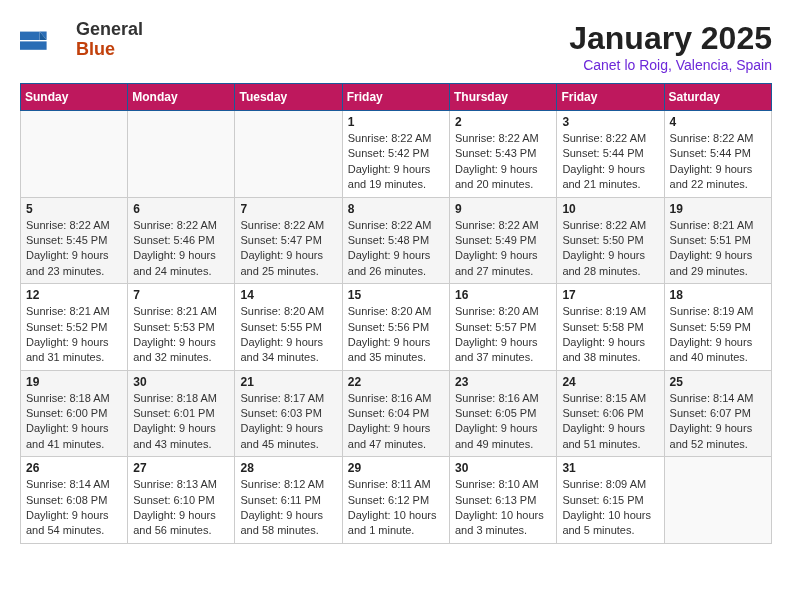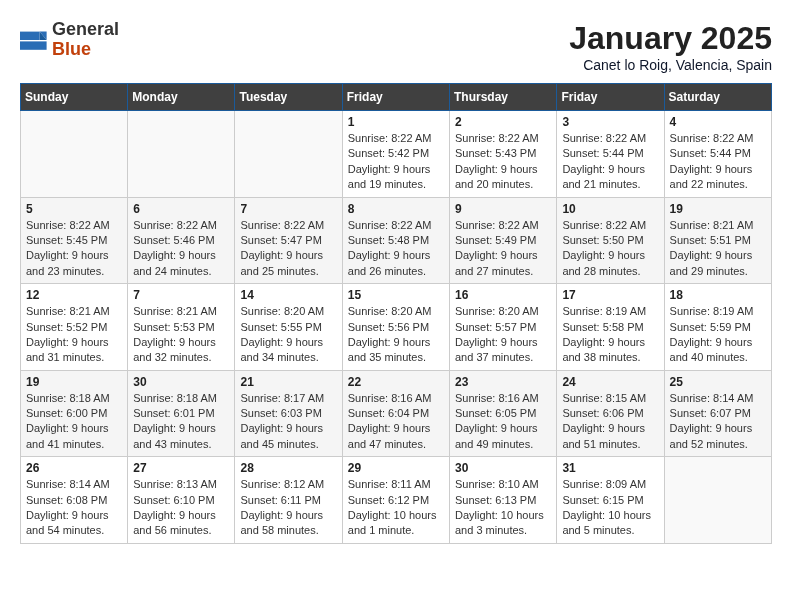--- a/index.html
+++ b/index.html
@@ -17,47 +17,48 @@
       margin-bottom: 10px;
     }
     .logo {
       display: flex;
       align-items: center;
     }
     .logo-text {
       font-size: 18px;
       font-weight: bold;
       line-height: 1.1;
+      margin-left: 24px;
     }
     .logo-general { color: #333; }
     .logo-blue { color: #c2410c; }
     .logo-icon {
       width: 28px;
       height: 28px;
       margin-right: 4px;
     }
     .title-block {
       text-align: right;
     }
     .calendar-title {
       font-size: 32px;
       font-weight: bold;
       color: #222;
     }
     .calendar-subtitle {
       font-size: 14px;
-      color: #0f172a;
+      color: #6d28d9;
     }
     .calendar {
       width: 100%;
       border-collapse: collapse;
       border: 1px solid #bbb;
     }
     .calendar th {
-      background: #404040;
+      background: #be185d;
       color: #fff;
       font-size: 12px;
       font-weight: bold;
       padding: 6px 4px;
       text-align: left;
       border: 1px solid #1a5a9a;
     }
     .calendar td {
       vertical-align: top;
       border: 1px solid #ccc;

